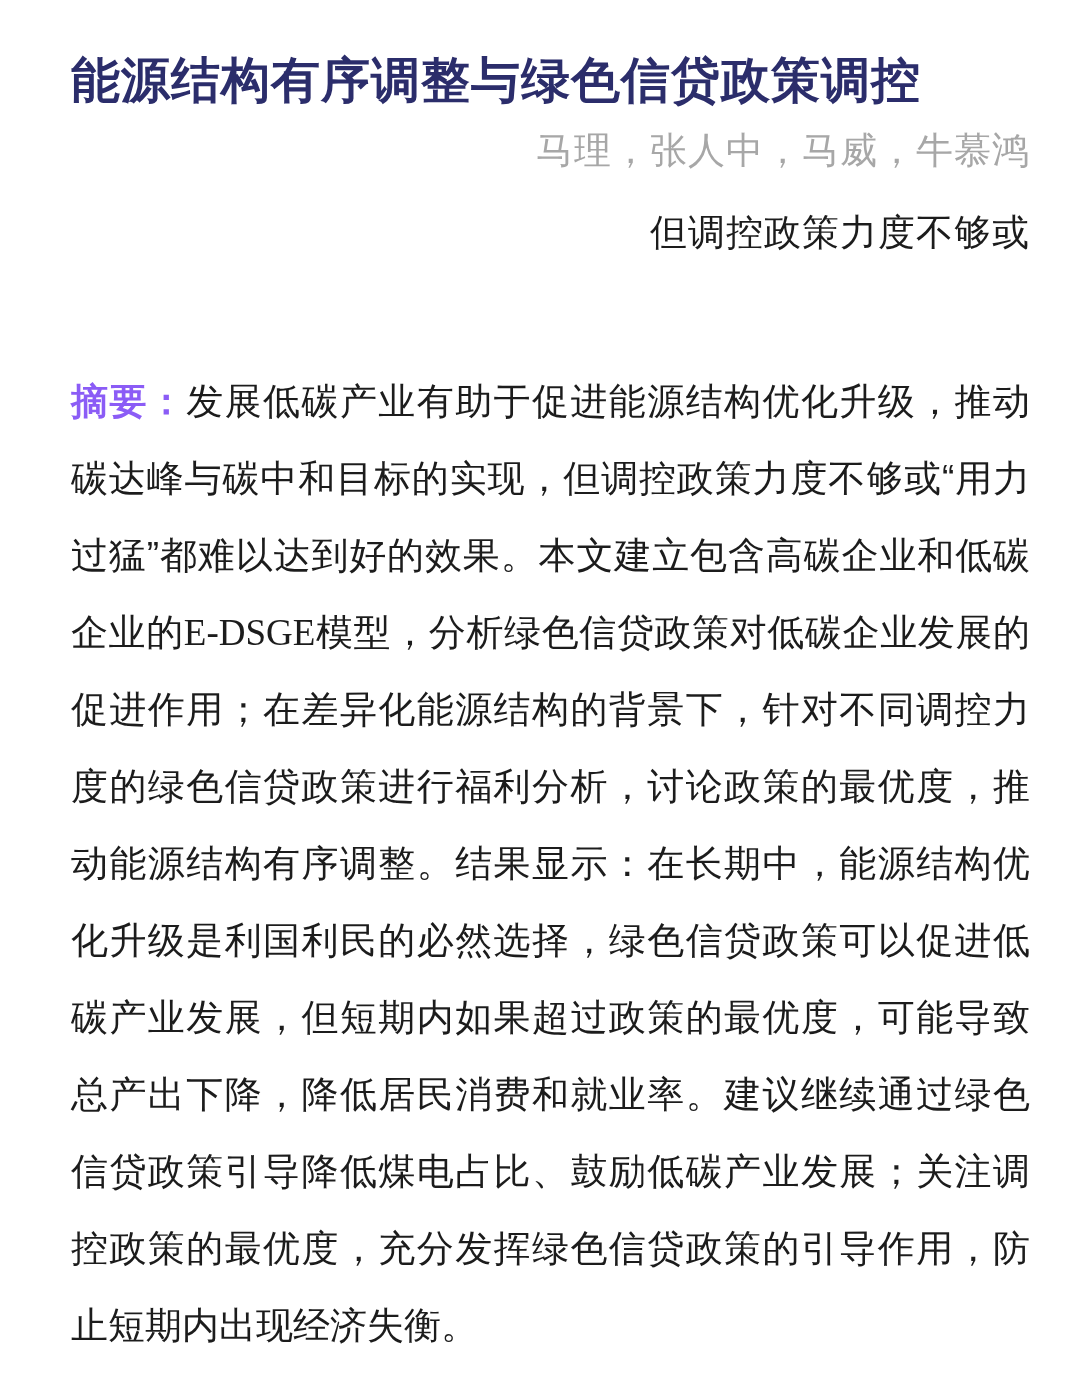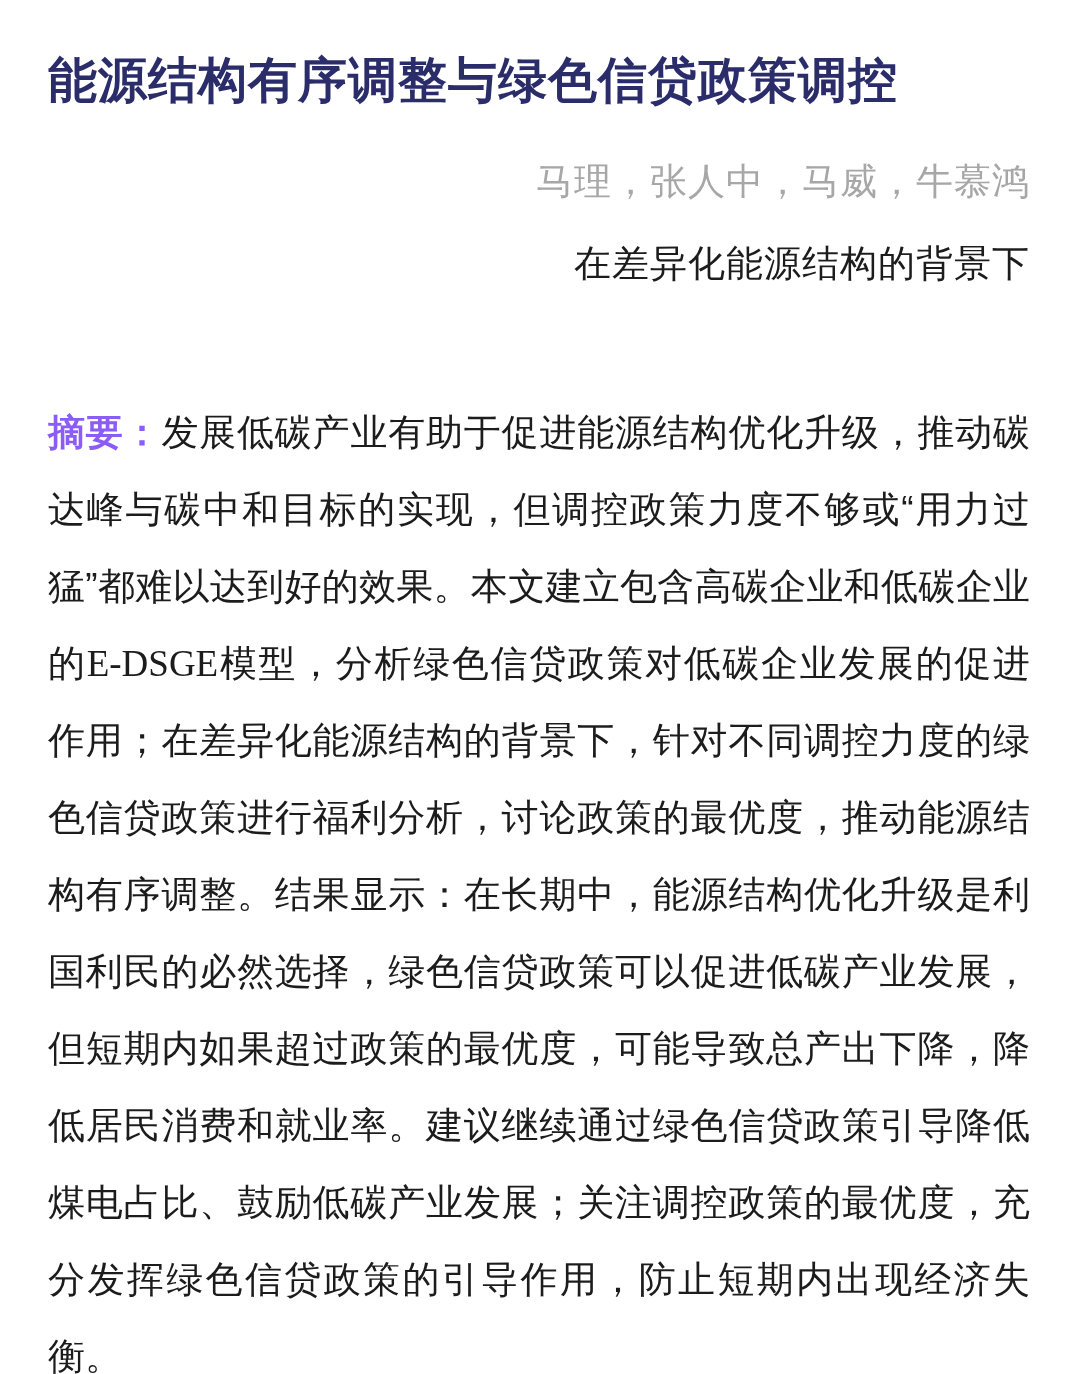--- a/index.html
+++ b/index.html
@@ -6,34 +6,34 @@
     margin: 0;
     padding: 0;
     background: #ffffff;
   }
   .page {
     position: relative;
     width: 1080px;
     height: 1374px;
     box-sizing: border-box;
     background: #ffffff;
-    padding: 50px 50px 0 48px;
+    padding: 50px 50px 0 71px;
     overflow: hidden;
     font-family: "Liberation Sans", "DejaVu Sans", sans-serif;
   }
   .title {
     margin: 0;
     font-size: 49px;
     line-height: 60px;
     font-weight: 700;
     letter-spacing: 1px;
     color: #2b2d6b;
   }
   .authors {
-    margin-top: 49px;
+    margin-top: 18px;
     font-size: 37px;
     line-height: 45px;
     text-align: right;
     color: #a7a7a7;
     letter-spacing: 1px;
   }
   .affiliation {
     margin-top: 37px;
     font-size: 37px;
     line-height: 45px;
@@ -59,18 +59,18 @@
 </style>
 </head>
 <body>
 
 <div class="page">
 
   <h1 class="title">能源结构有序调整与绿色信贷政策调控</h1>
 
   <div class="authors">马理，张人中，马威，牛慕鸿</div>
 
-  <div class="affiliation">在差异化能源结构的背景下</div>
+  <div class="affiliation">但调控政策力度不够或</div>
 
 
   <p class="abstract"><span class="abstract-label">摘要：</span><span>发展低碳产业有助于促进能源结构优化升级，推动碳达峰与碳中和目标的实现，但调控政策力度不够或“用力过猛”都难以达到好的效果。本文建立包含高碳企业和低碳企业的</span><span class="latin-term">E-DSGE</span><span>模型，分析绿色信贷政策对低碳企业发展的促进作用；在差异化能源结构的背景下，针对不同调控力度的绿色信贷政策进行福利分析，讨论政策的最优度，推动能源结构有序调整。结果显示：在长期中，能源结构优化升级是利国利民的必然选择，绿色信贷政策可以促进低碳产业发展，但短期内如果超过政策的最优度，可能导致总产出下降，降低居民消费和就业率。建议继续通过绿色信贷政策引导降低煤电占比、鼓励低碳产业发展；关注调控政策的最优度，充分发挥绿色信贷政策的引导作用，防止短期内出现经济失衡。</span></p>
 
 </div>
 
 </body></html>

